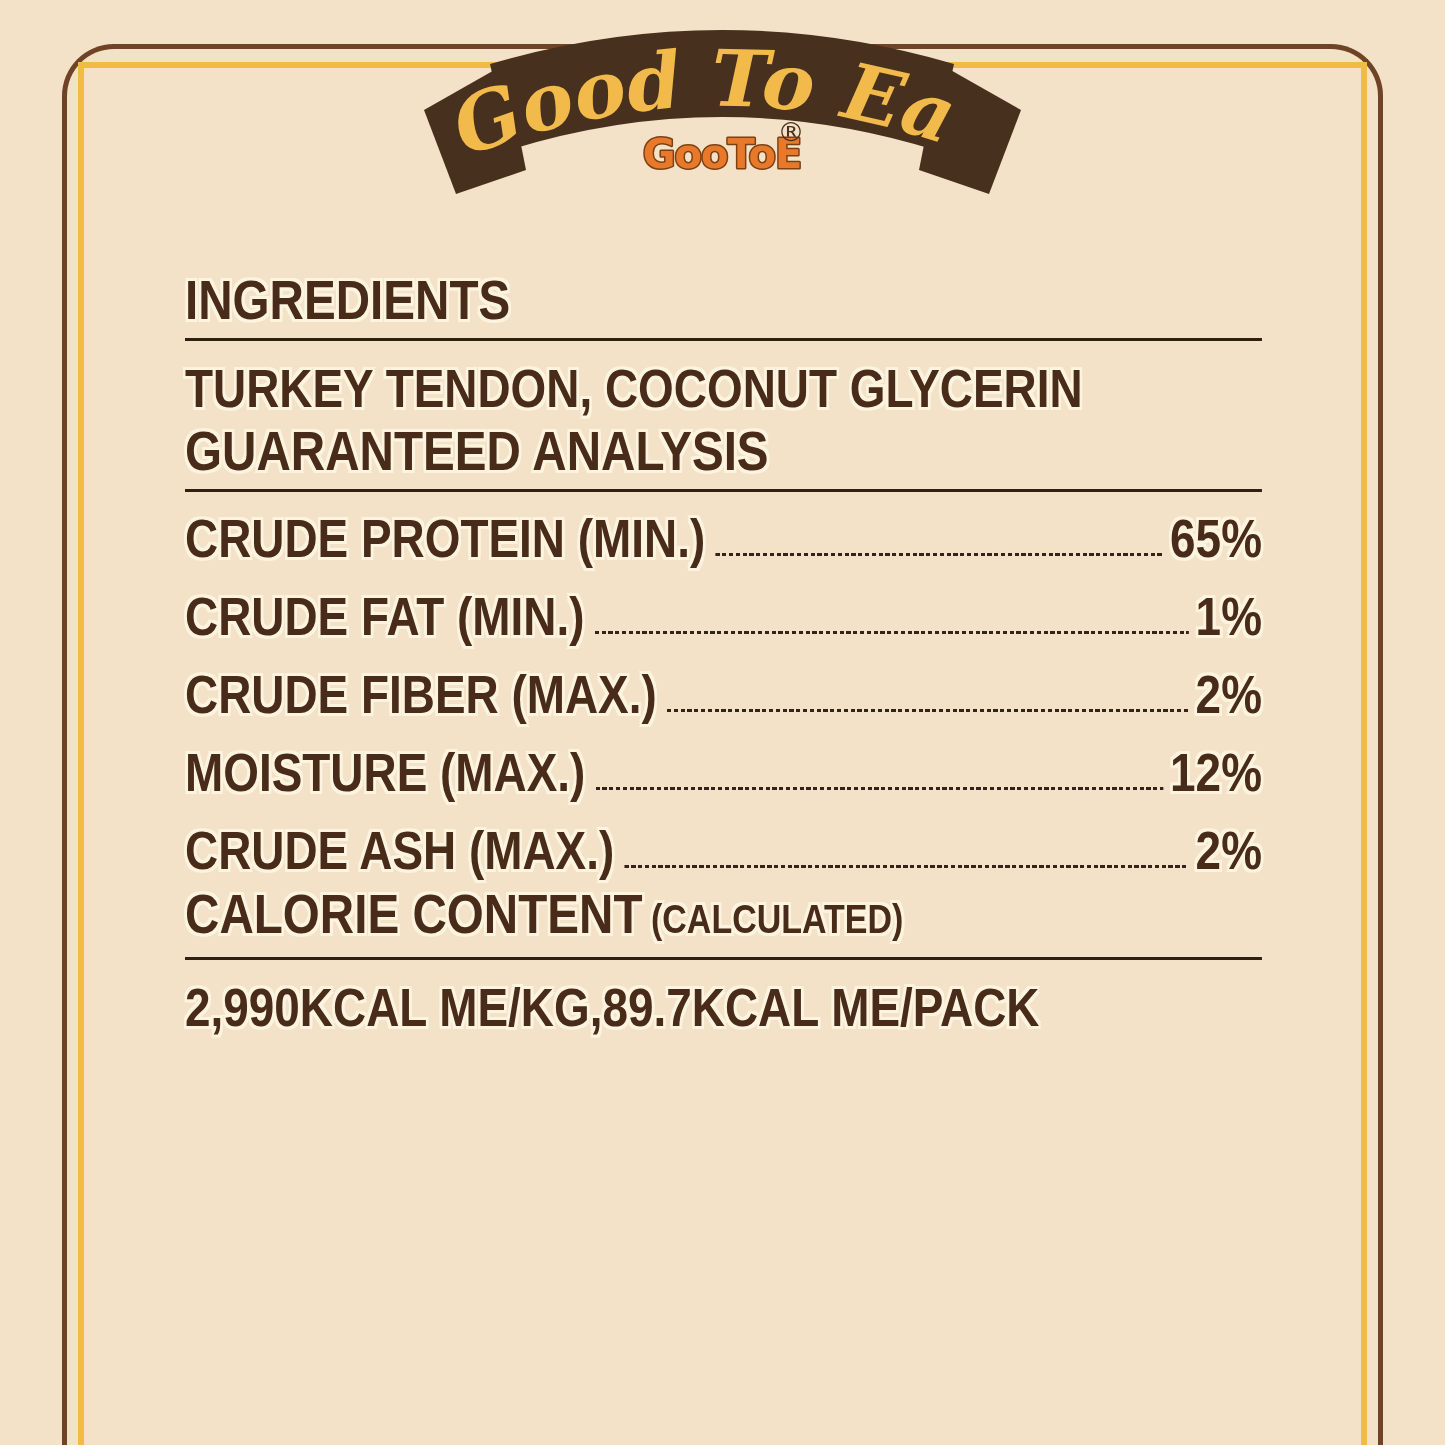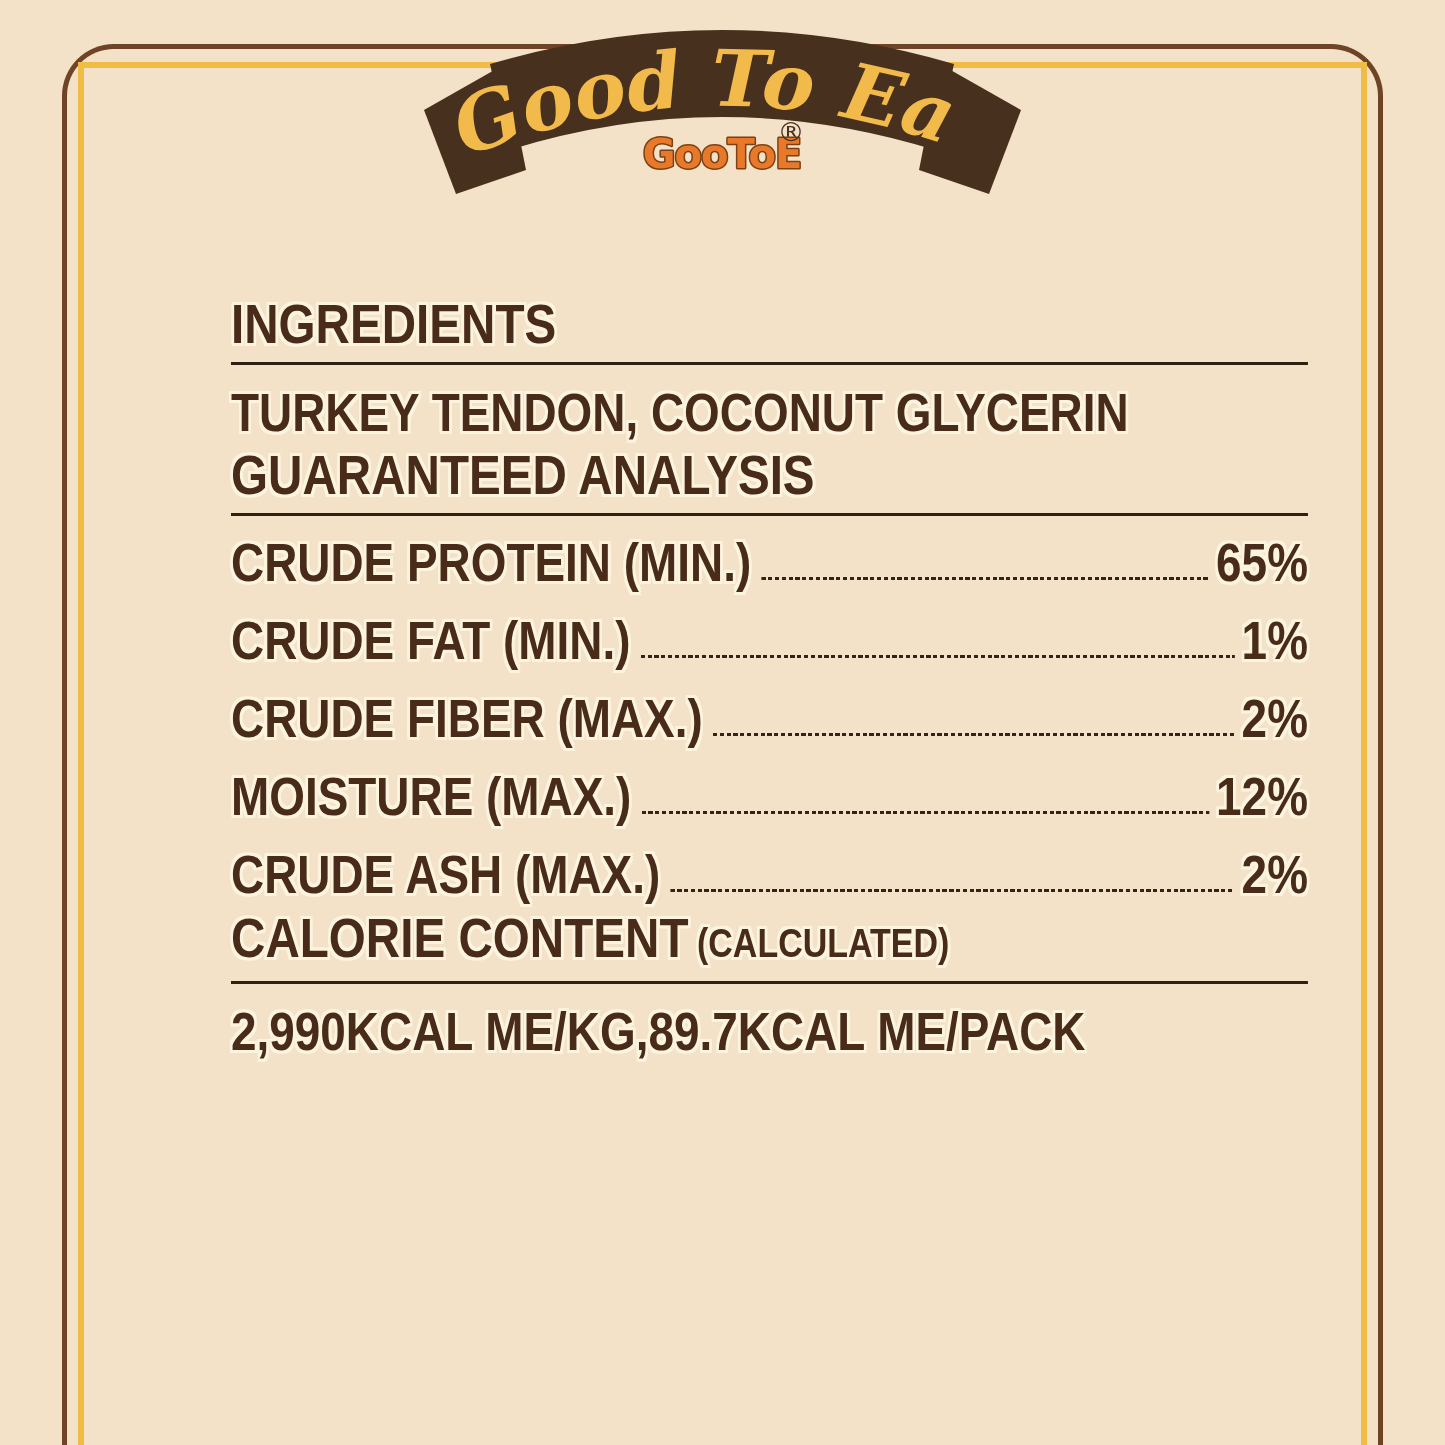--- a/index.html
+++ b/index.html
@@ -38,21 +38,21 @@
     font-weight:bold;font-size:40px;
     fill:#e8792a;stroke:#7c4012;stroke-width:3px;
     paint-order:stroke;stroke-linejoin:round;
     letter-spacing:-1px;text-anchor:middle;
   }
   .logo-reg{
     font-family:"DejaVu Sans",sans-serif;
     font-size:27px;fill:#4a3020;text-anchor:middle;
   }
   
-  .content{position:absolute;left:185px;top:292px;width:1077px;margin-left:46px;}
+  .content{position:absolute;left:185px;top:268px;width:1077px;}
   .condense{
     width:1267px;
     transform:scaleX(0.85);
     transform-origin:top left;
     color:#482b18;
   }
   .halo{
     text-shadow:
       -3px -3px 0 #fdf4e0, 3px -3px 0 #fdf4e0,
       -3px  3px 0 #fdf4e0, 3px  3px 0 #fdf4e0,

